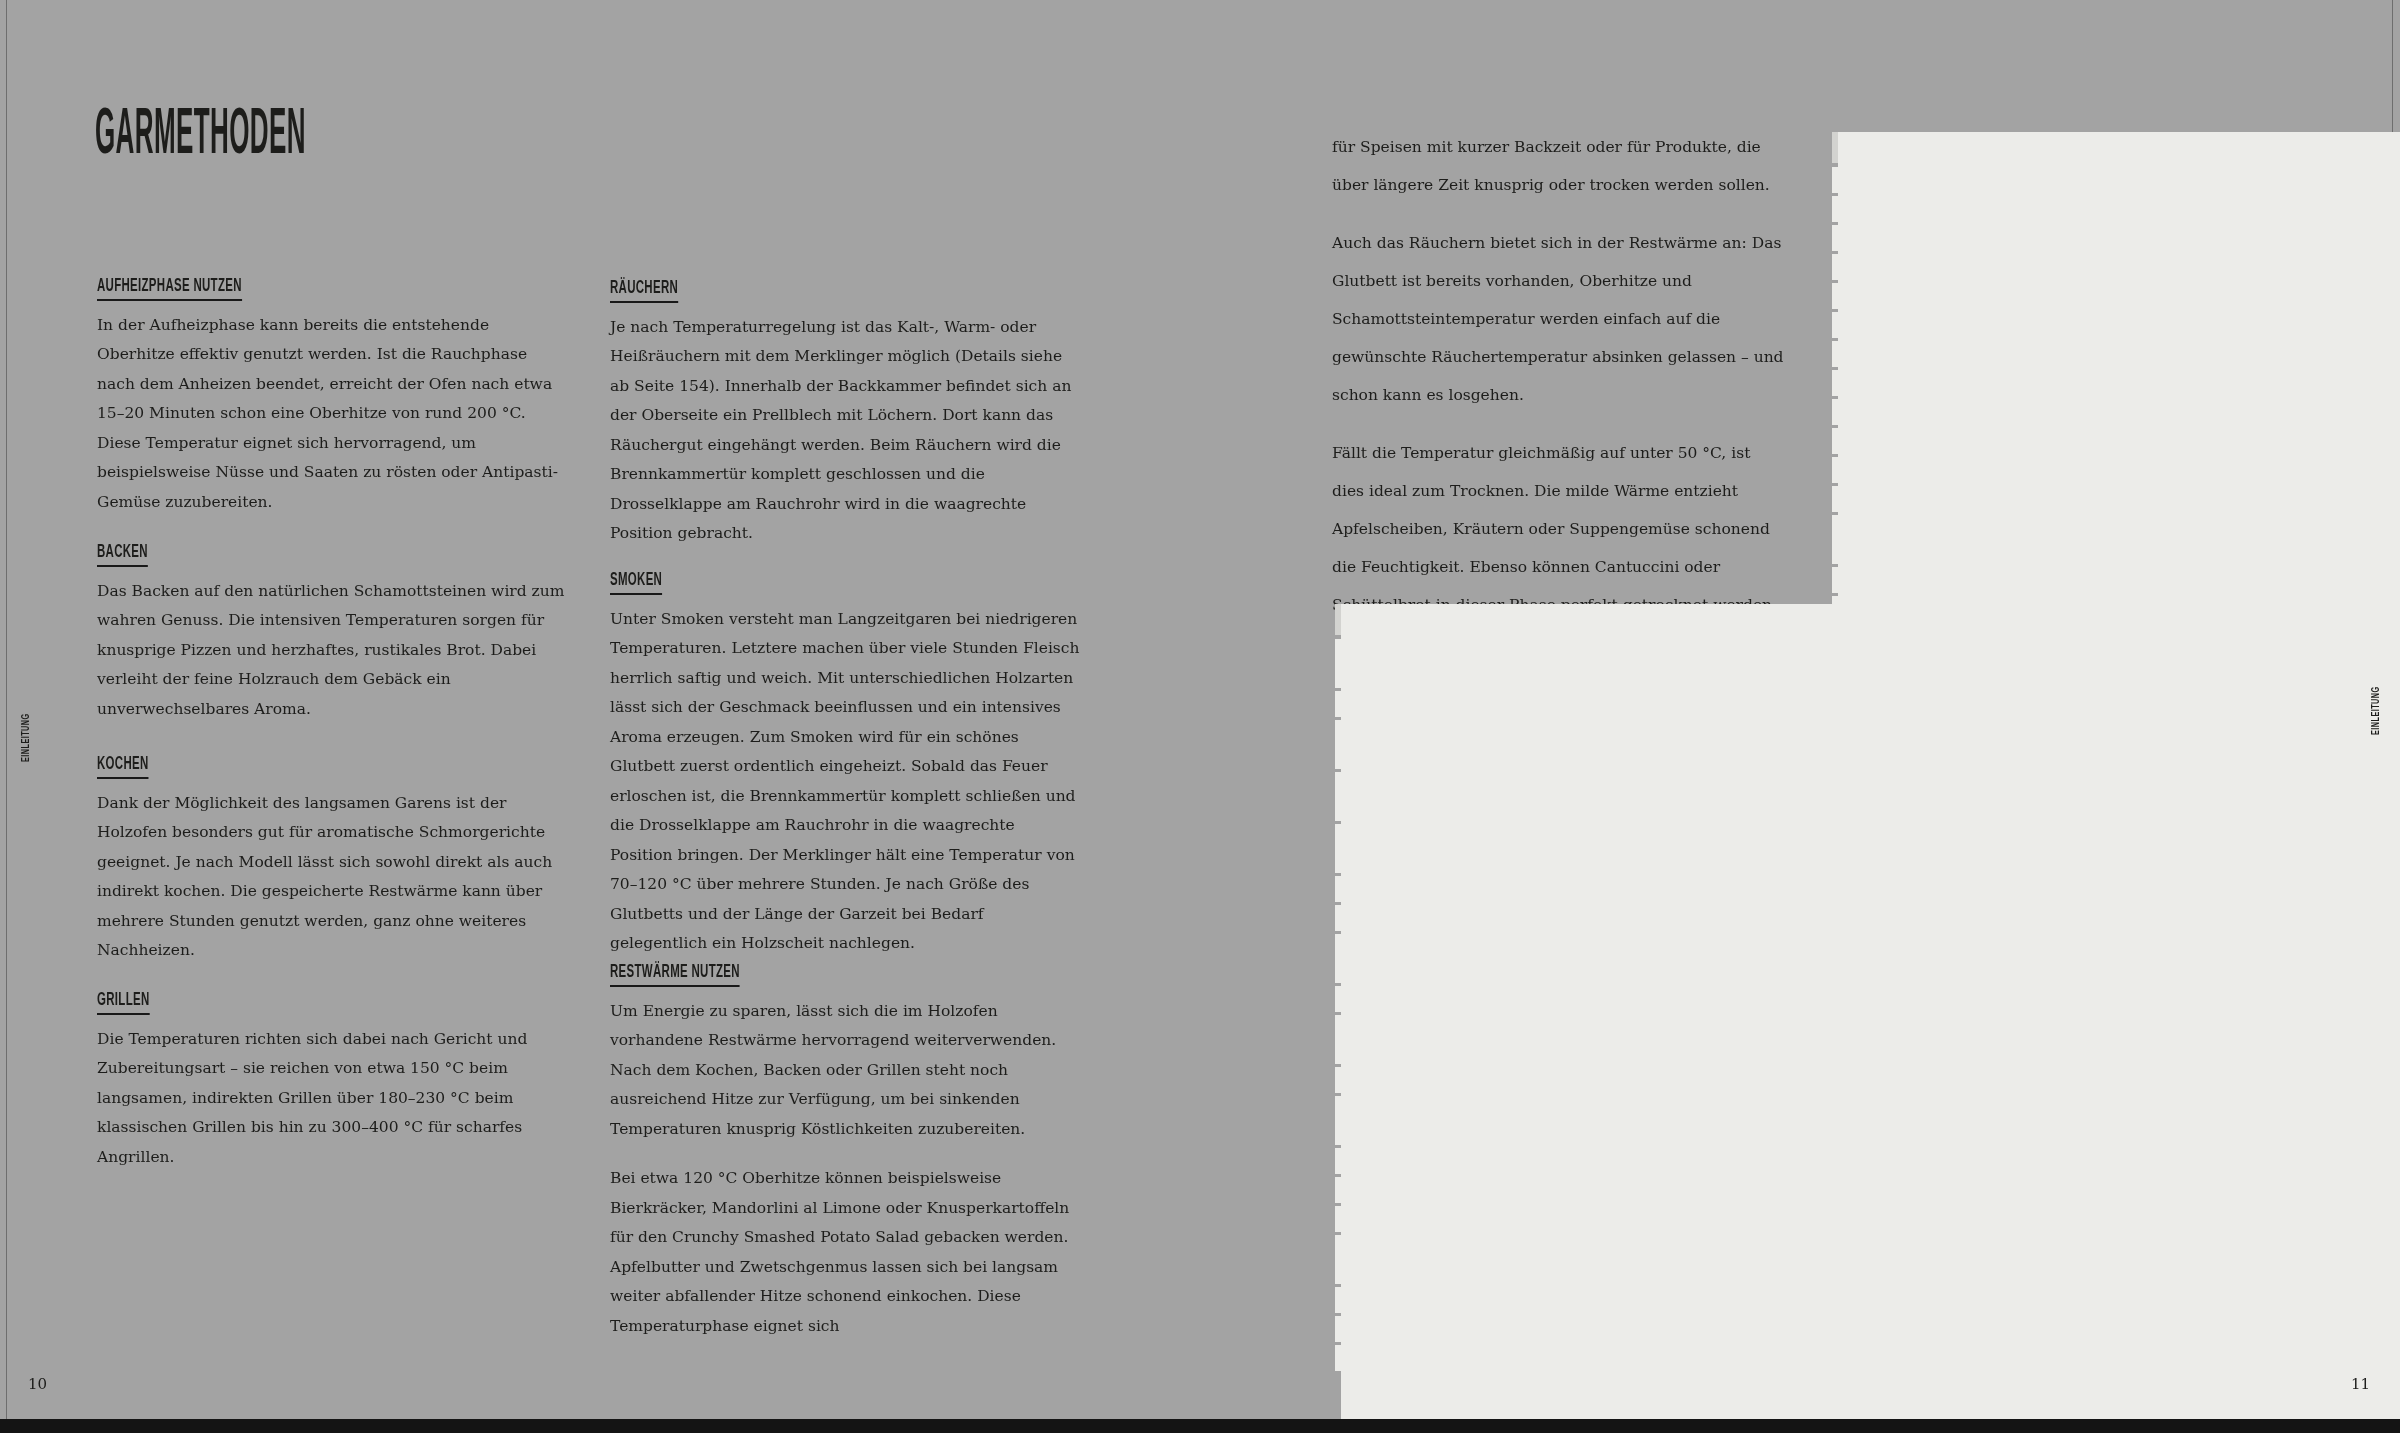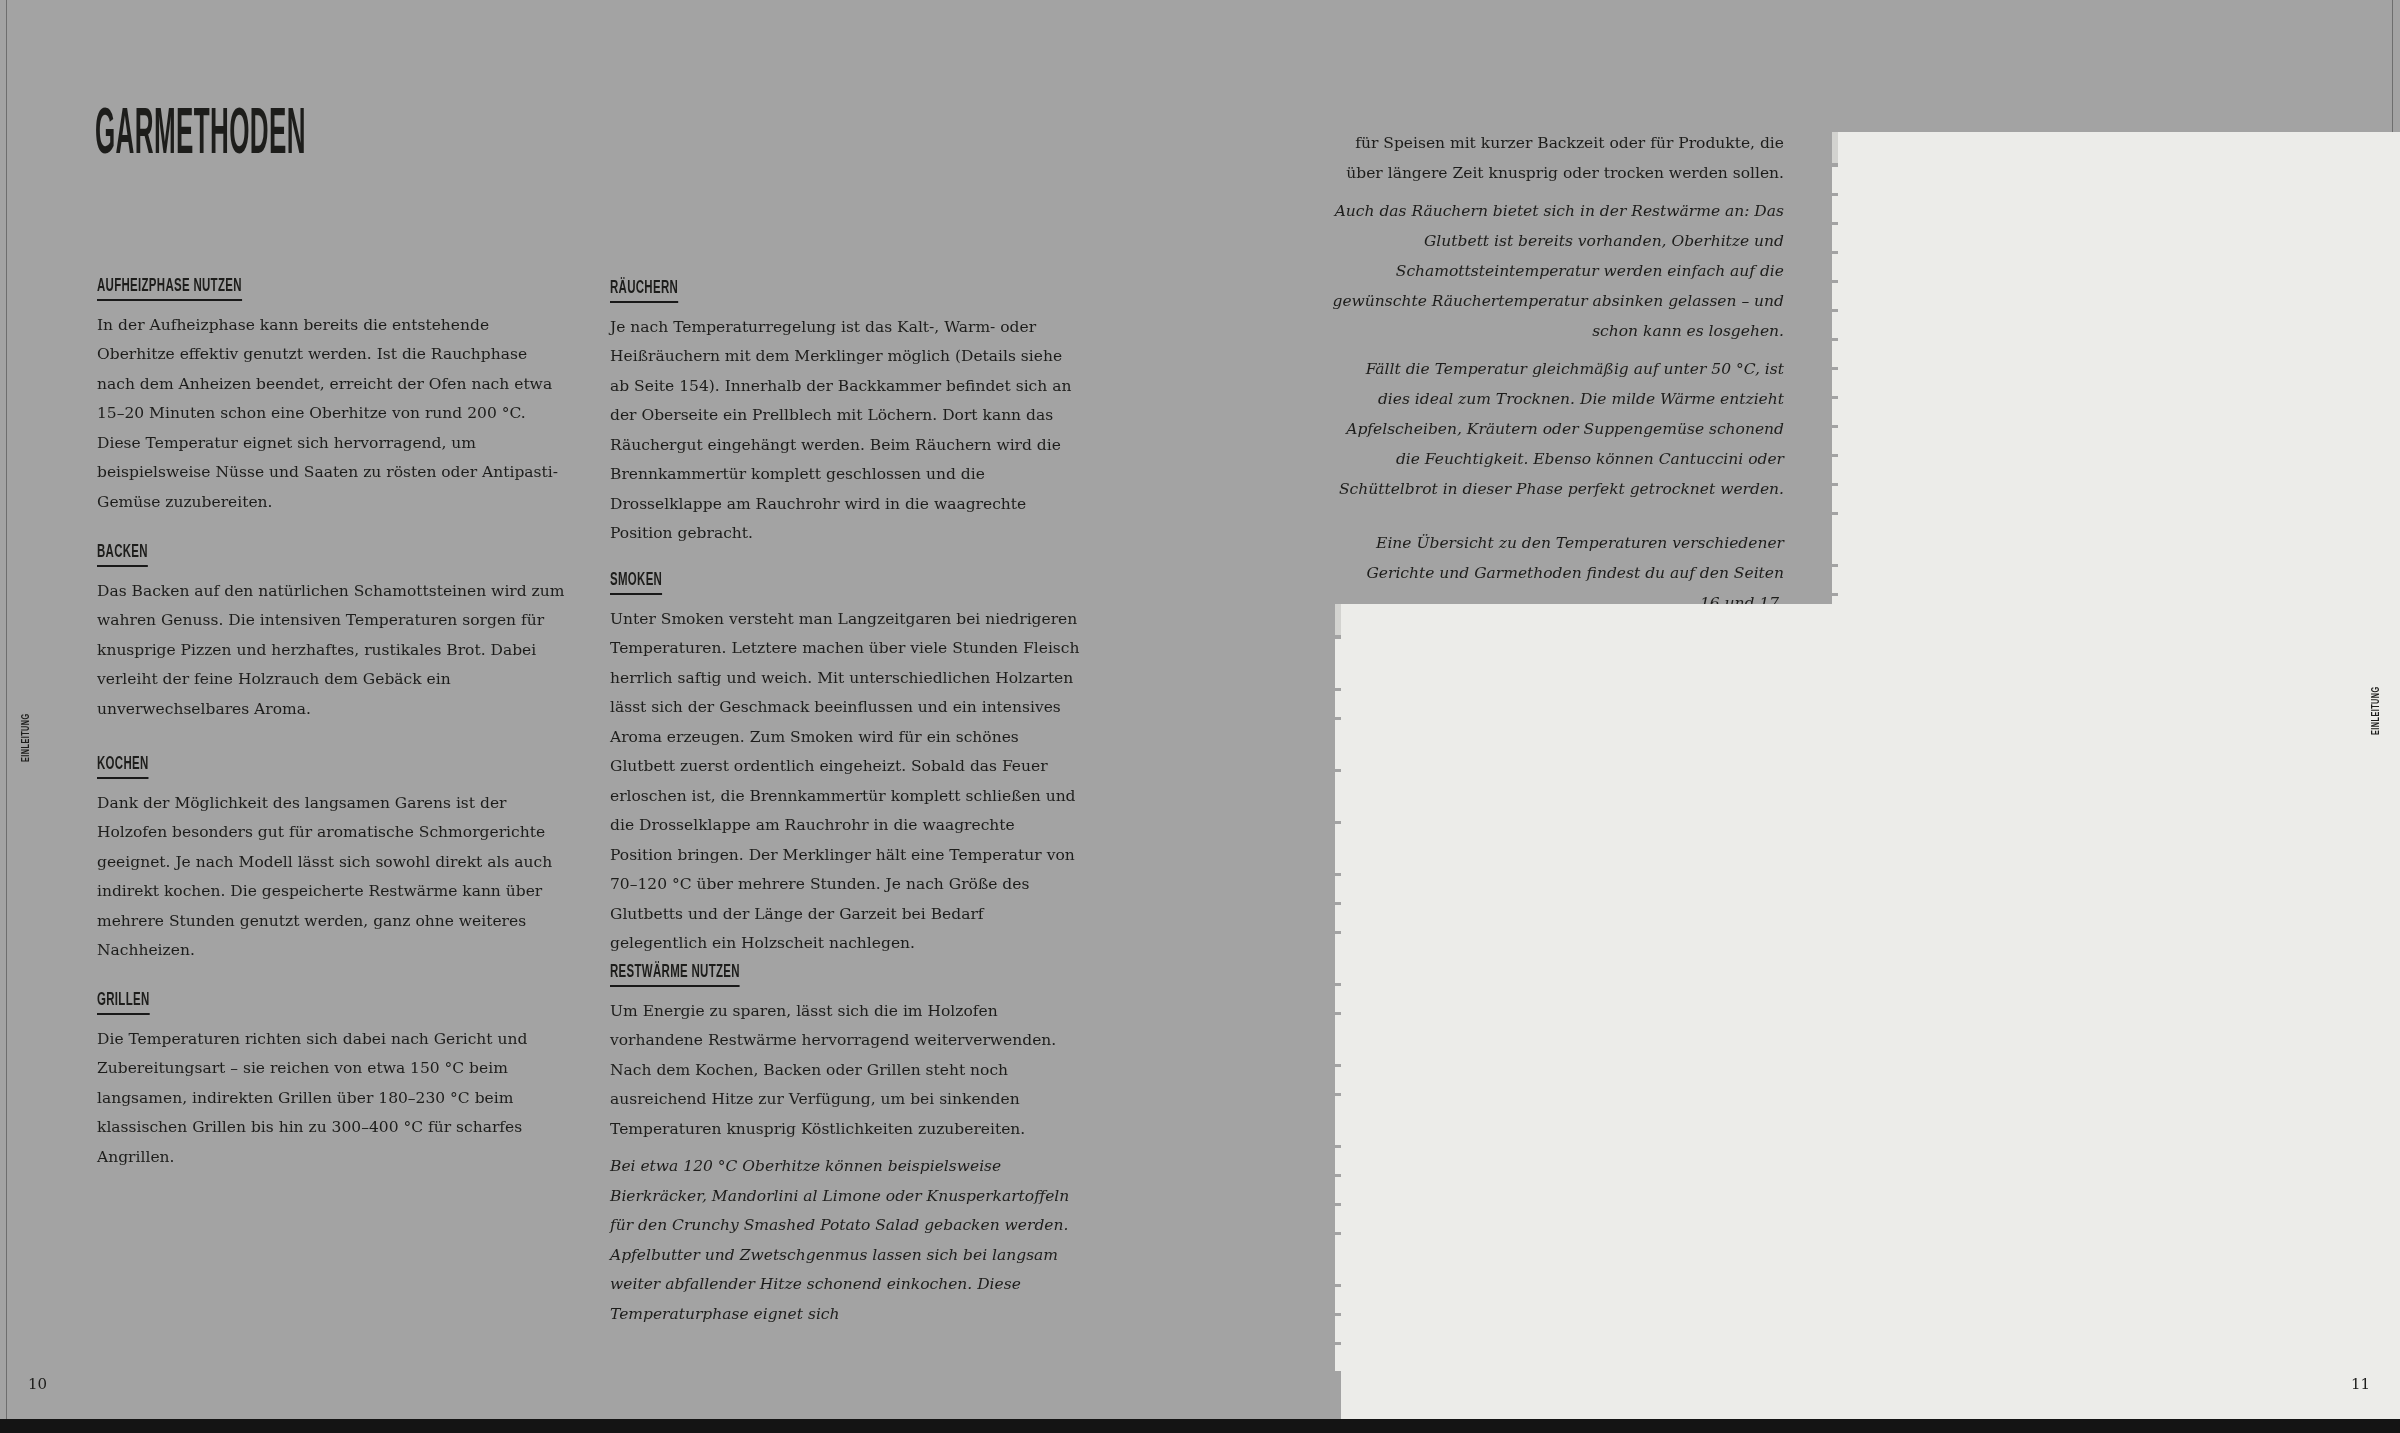--- a/index.html
+++ b/index.html
@@ -18,24 +18,24 @@
   .title { position:absolute; left:95px; top:98px; font-size:65px; line-height:1; }
   .title .cond { transform:scaleX(0.40); transform-origin:0 0; letter-spacing:1px; }
 
   .sec { position:absolute; }
   .col1 .sec { left:97px;  width:470px; }
   .col2 .sec { left:610px; width:472px; }
   .sec-h { font-size:18.5px; line-height:1; margin:0 0 10px 0; }
   .sec-h .cond { transform:scaleX(0.62); transform-origin:0 100%;
                  border-bottom:2.5px solid #191919; padding-bottom:4px; letter-spacing:0.5px; }
   .sec p, .body-col p { margin:0; font-size:15.5px; line-height:29.5px; text-align:left; }
-  .sec p + p, .body-col p + p { margin-top:8px;font-style:italic; }
+  .sec p + p, .body-col p + p { margin-top:20px; }
 
   .body-col { position:absolute; left:132px; top:128px; width:452px; }
-  .body-col p { line-height:30px;text-align:right; }
+  .body-col p { line-height:38px; }
   .body-col p.note { font-style:italic; padding-left:18px; margin-top:24px; }
 
   
   .rtable { position:absolute; font-size:15px; }
   .rtable .hdr  { display:flex; margin-bottom:4px; }
   .rtable .hdr .h-name { width:372px; box-sizing:border-box; background:var(--tableHeaderBg,#d3d3d0);
                          padding:5px 10px 7px; font-weight:bold; font-size:16px; }
   .rtable .hdr .h-page { flex:1; margin-left:6px; background:var(--tableHeaderBg,#d3d3d0); }
   .rtable .row  { display:flex; margin-bottom:3px; }
   .rtable .row .name { width:372px; box-sizing:border-box; background:var(--tableRowBg,#ecece9);

